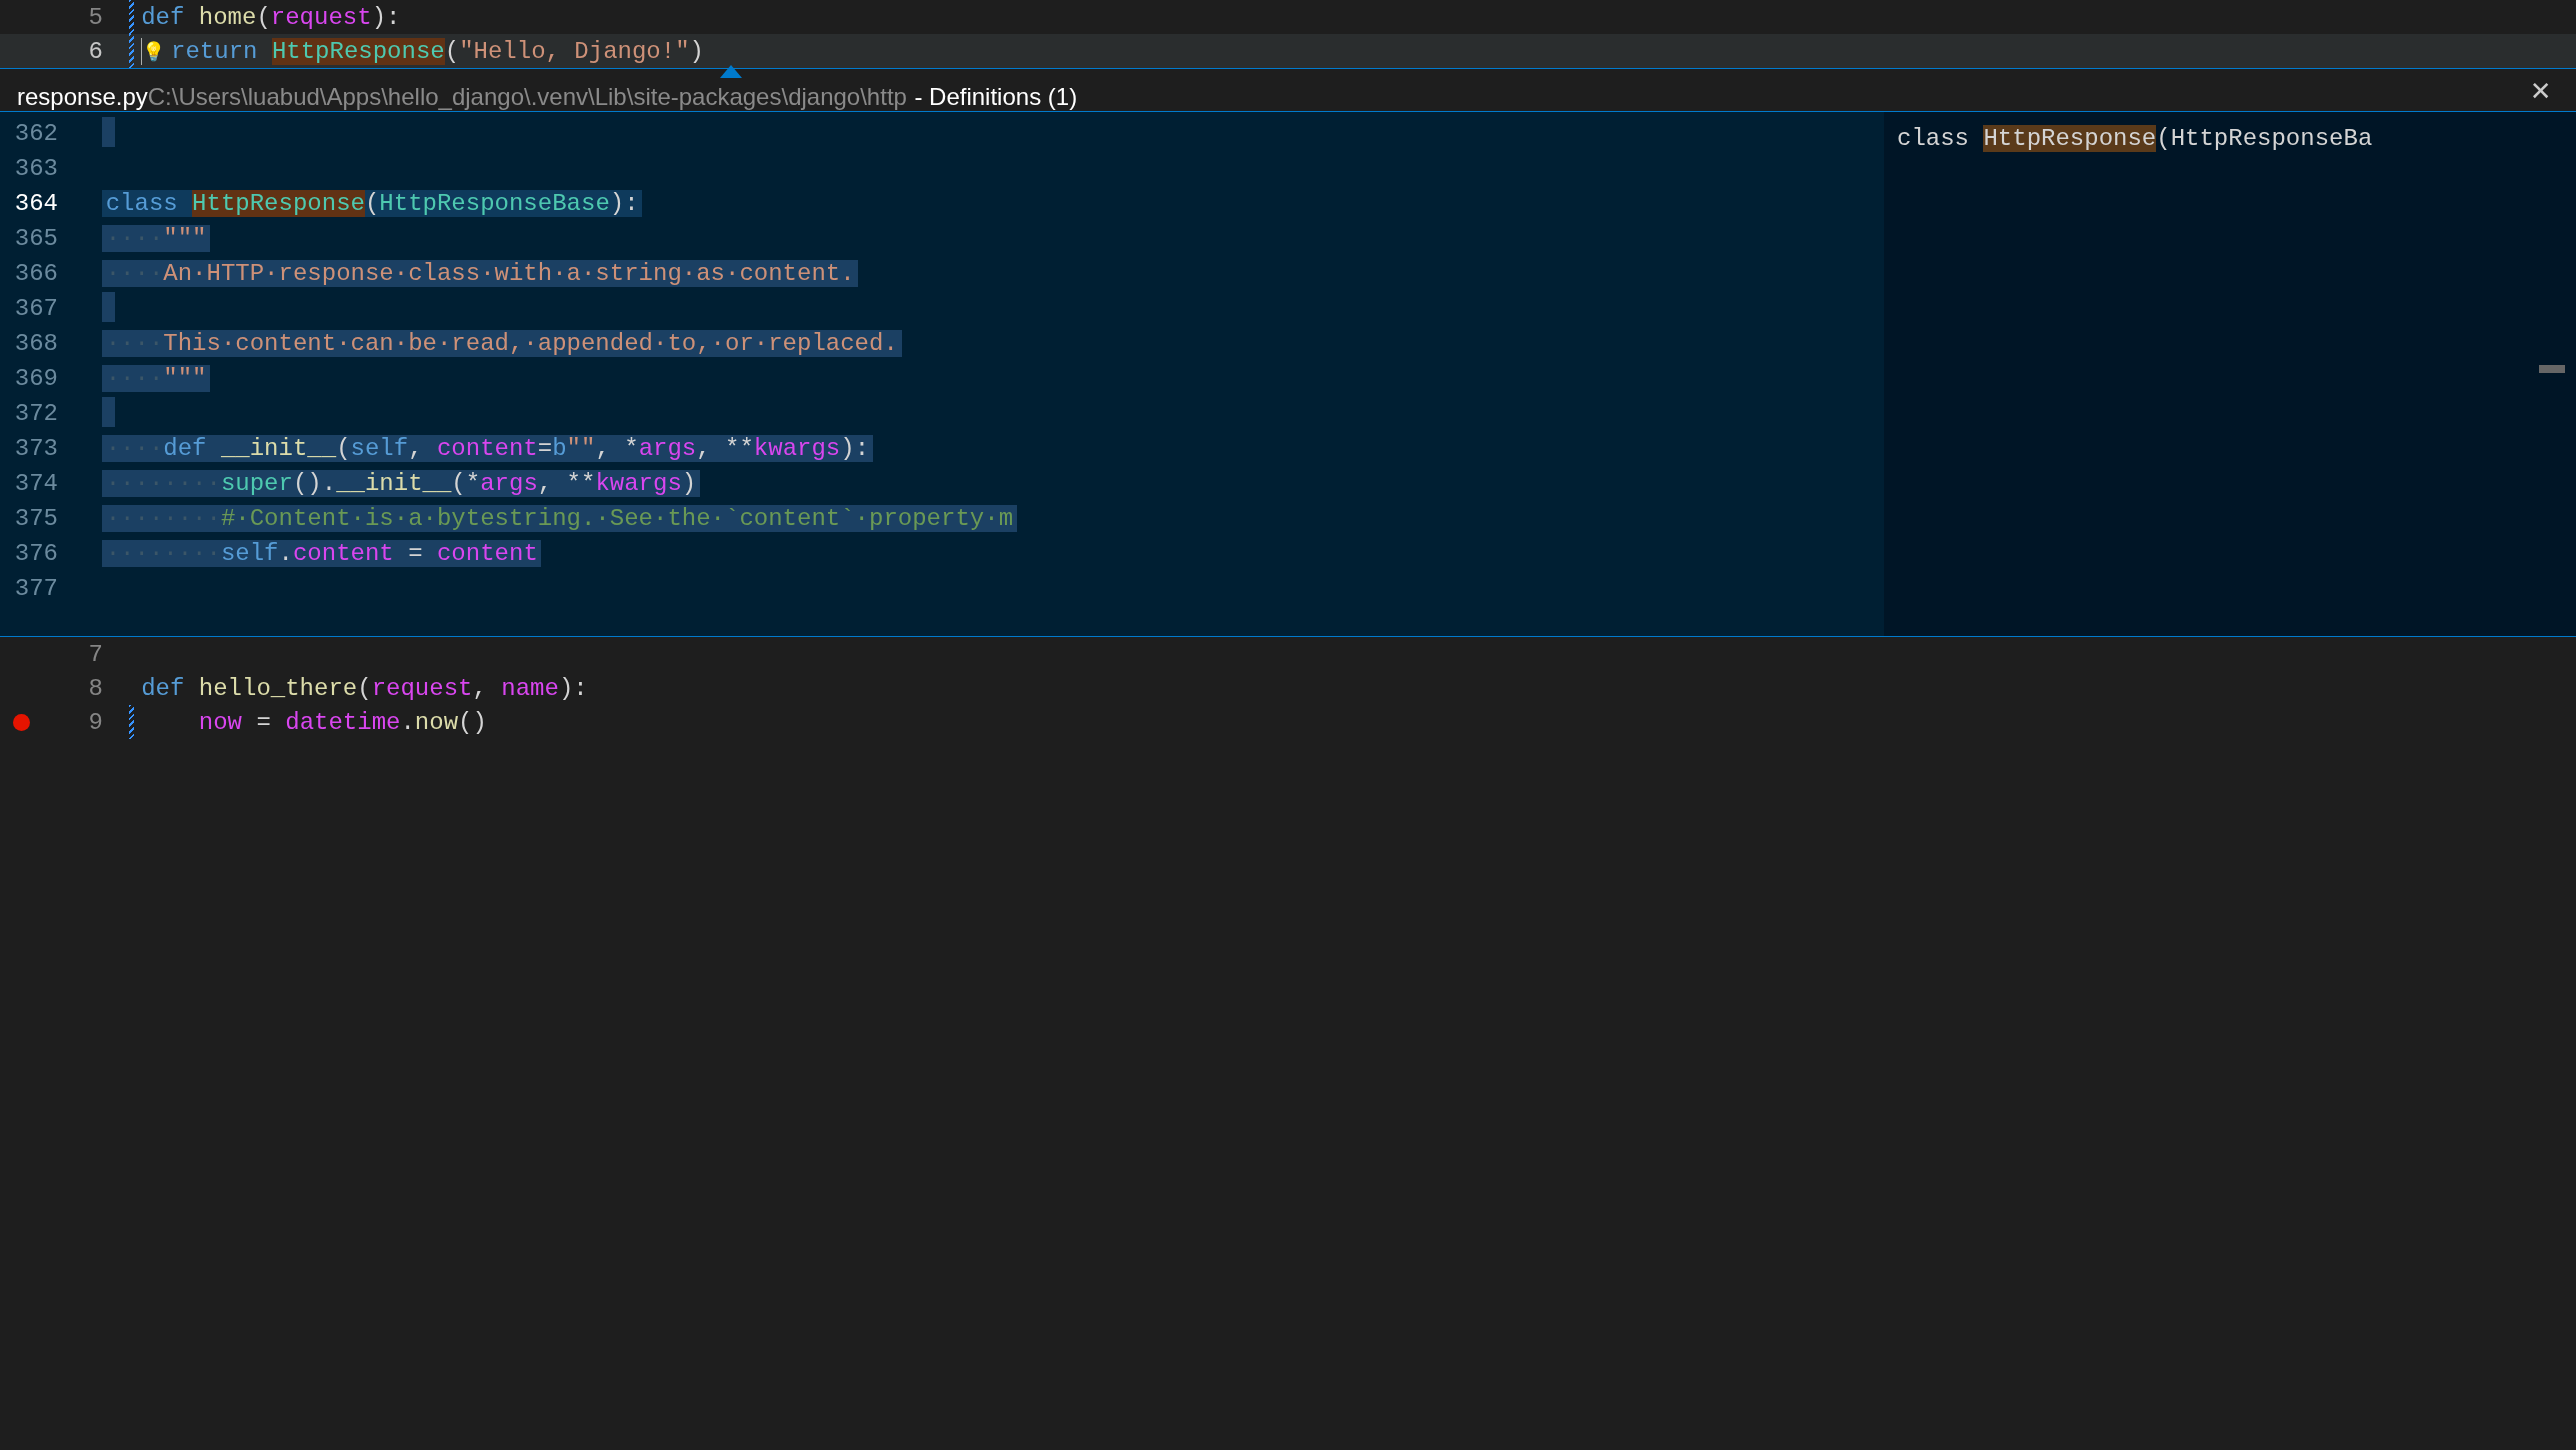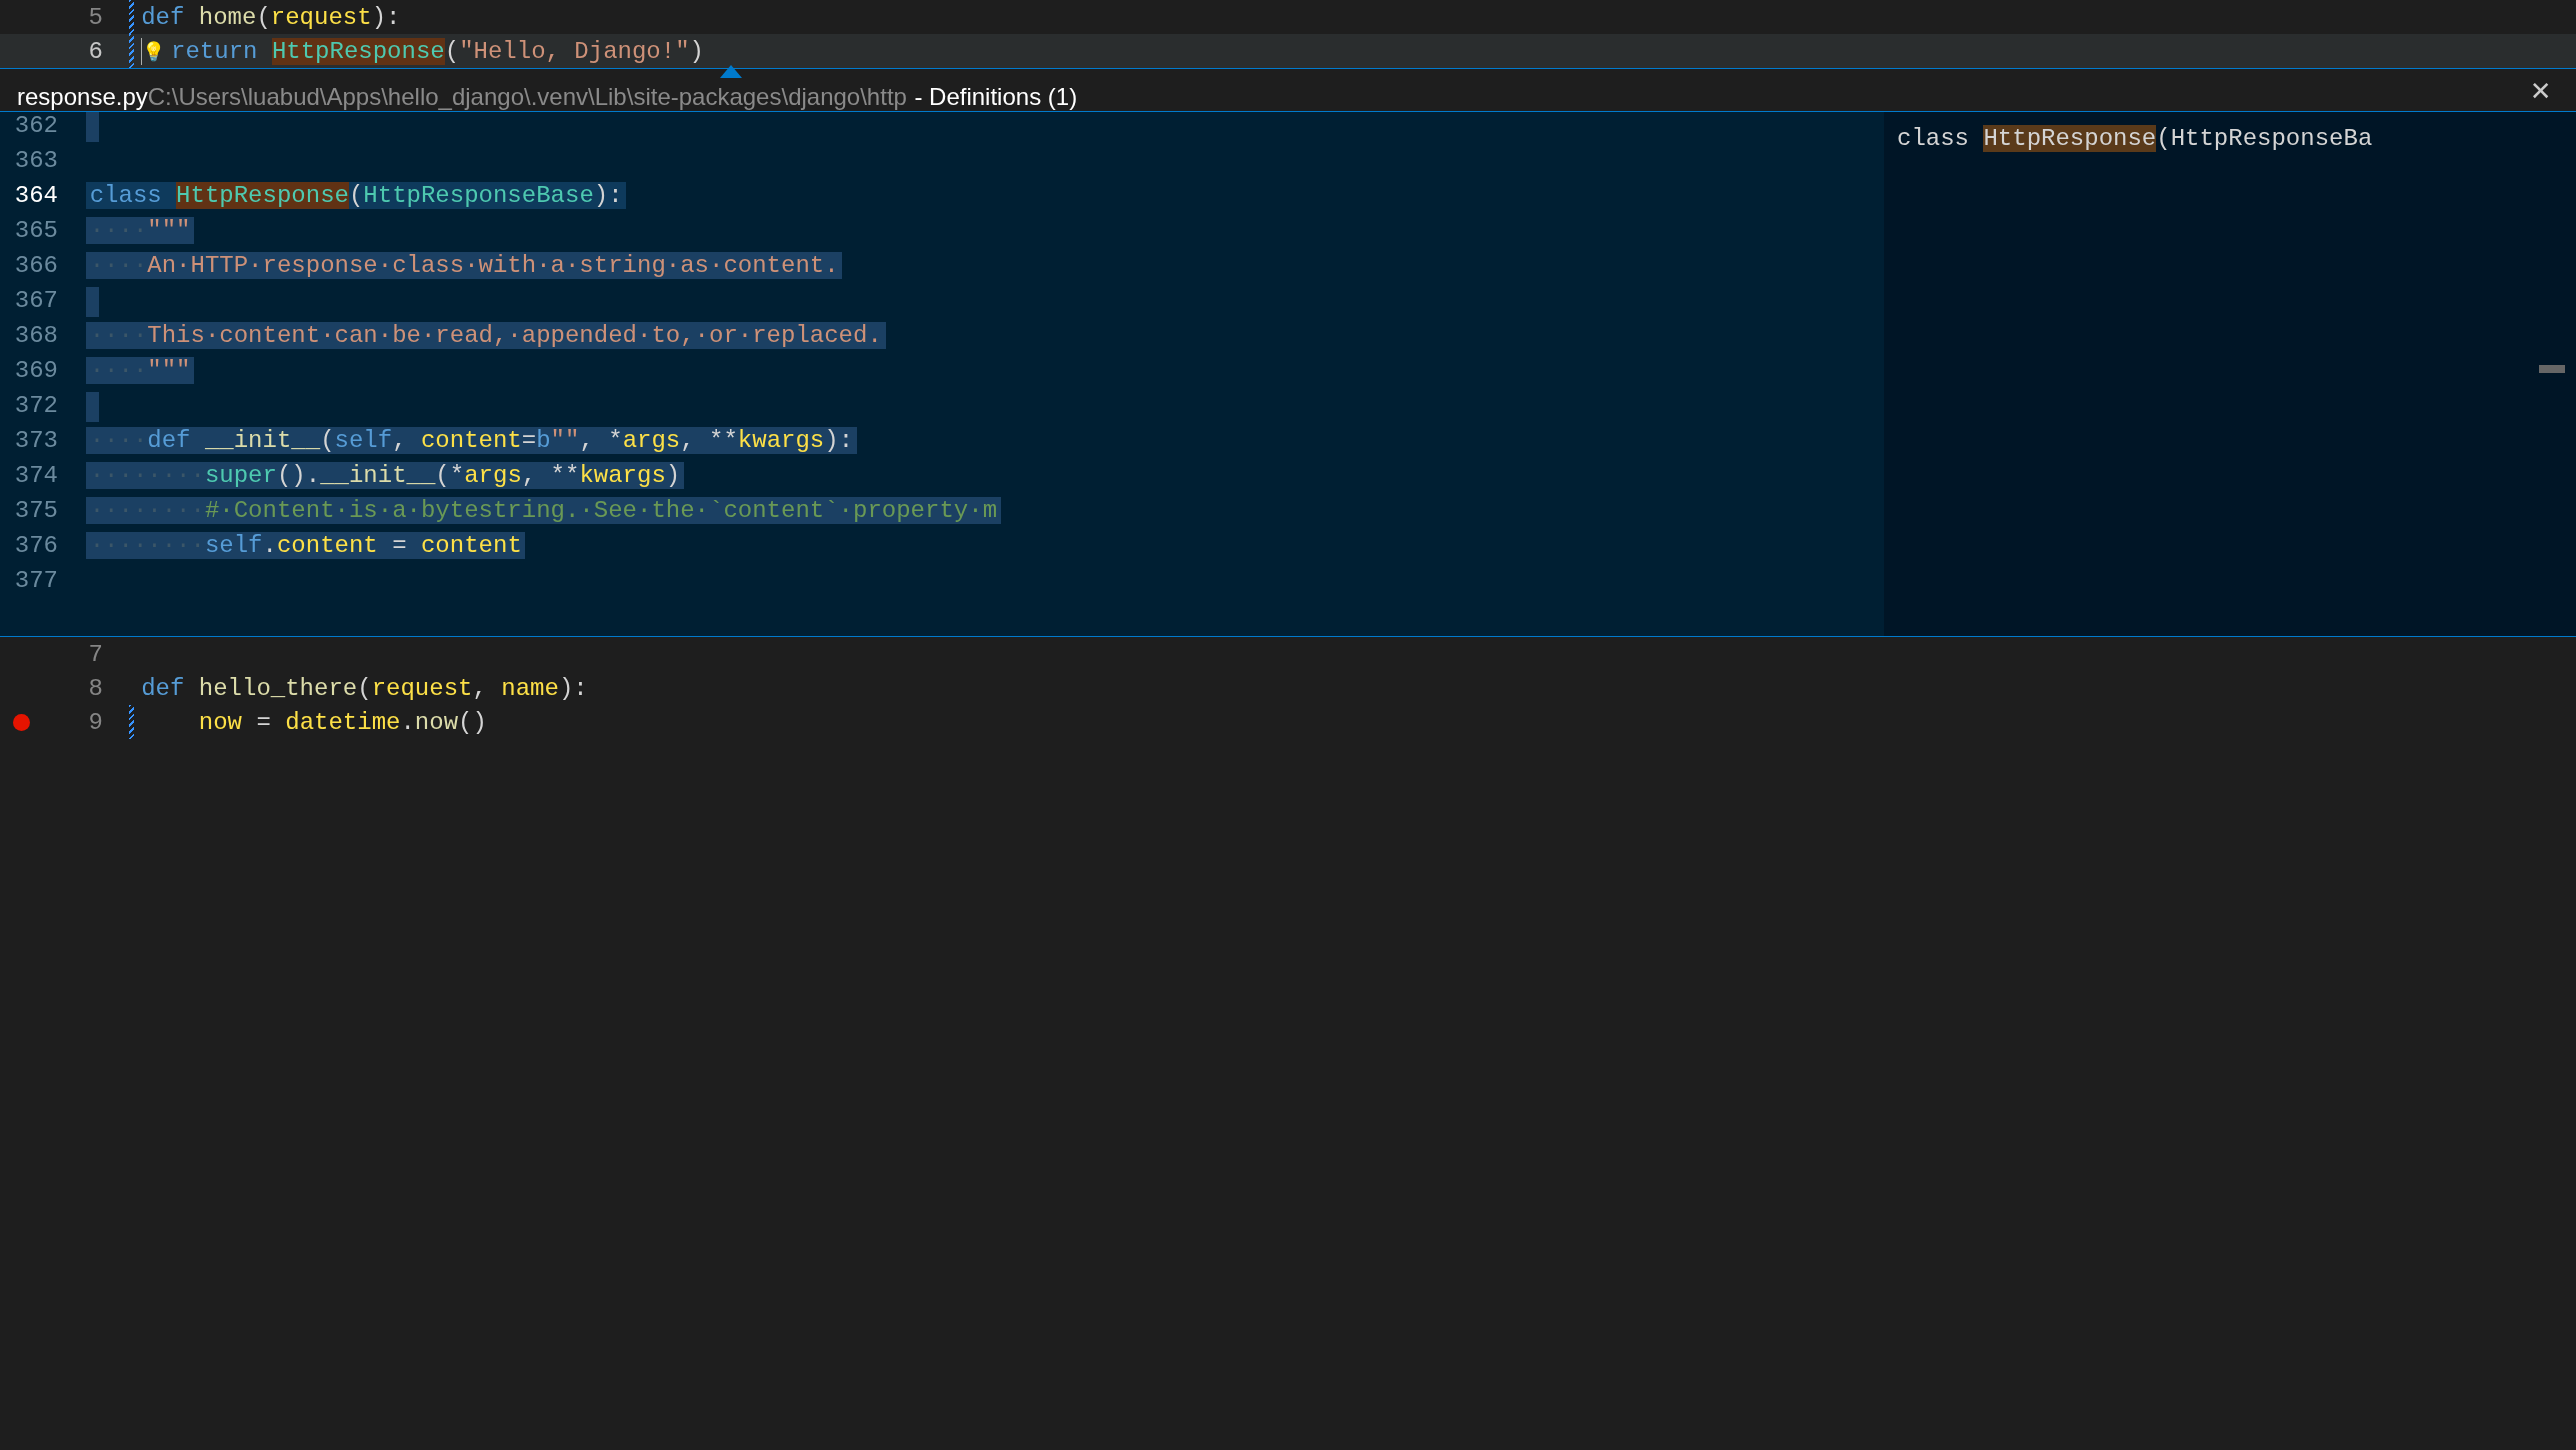--- a/index.html
+++ b/index.html
@@ -61,21 +61,21 @@
       background: #2a2d2e;
     }
     .active-symbol {
       background: #613214;
     }
     
     
     .tk-keyword { color: #569cd6; }
     .tk-func { color: #dcdcaa; }
     .tk-class { color: #4ec9b0; }
-    .tk-param { color: #fde047; }
+    .tk-param { color: #d946ef; }
     .tk-string { color: #ce9178; }
     .tk-comment { color: #6a9955; }
     .tk-punct { color: #d4d4d4; }
     .tk-self { color: #569cd6; }
     .tk-const { color: #569cd6; }
     .tk-white { color: #d4d4d4; }
     
     .cursor-indicator {
       border-left: 1.9px solid #aeafad;
     }
@@ -137,22 +137,23 @@
     .peek-refs-item {
       font-size: 24px;
       padding: 3.7px 0;
     }
     .peek-refs-item .hl {
       background: #5a3a1a;
     }
     .peek-line {
       display: flex;
       height: 35px;
-      align-items: flex-start;
+      align-items: flex-end;
       position: relative;
+      gap: 16px;
     }
     .peek-line-num {
       width: 86px;
       text-align: right;
       padding-right: 28px;
       color: #6b8a9e;
       font-size: 24px;
     }
     .peek-line-num.current {
       color: #ffffff;

